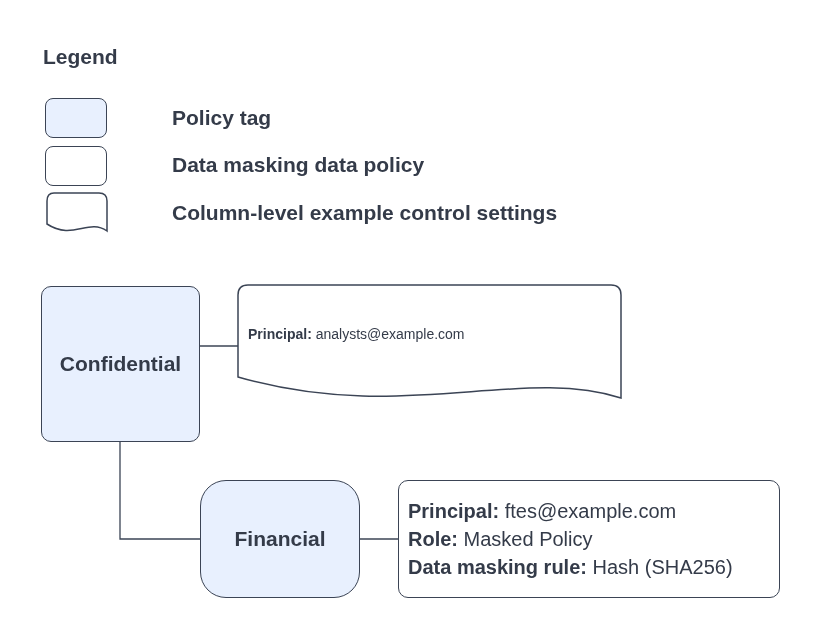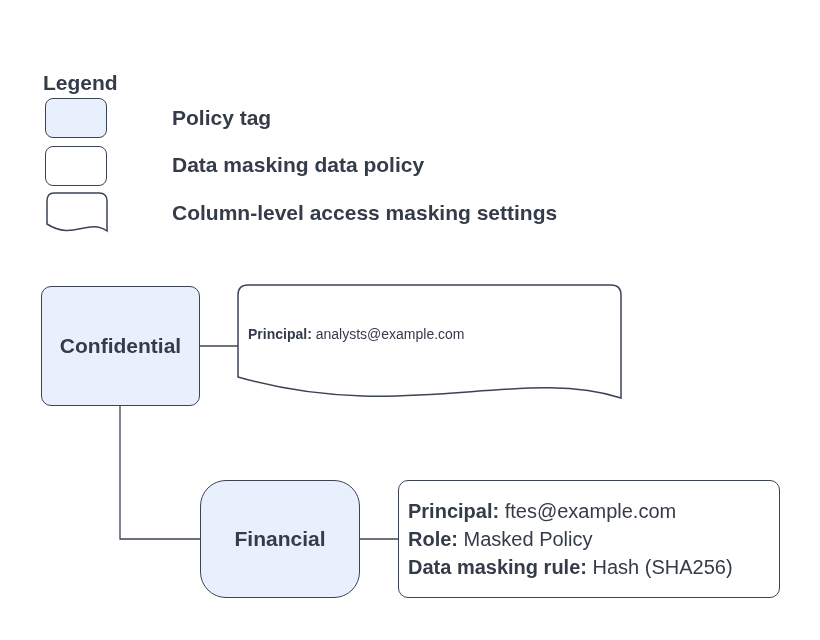--- a/index.html
+++ b/index.html
@@ -12,21 +12,21 @@
     width: 820px;
     height: 640px;
     background: var(--background, #ffffff);
     color: var(--text, #343b49);
     overflow: hidden;
   }
 
   
   .legend-title {
     position: absolute;
-    left: 43px; top: 70px;
+    left: 43px; top: 44px;
     font-size: 21px;
     font-weight: bold;
     line-height: 26px;
   }
   .swatch {
     position: absolute;
     left: 45px;
     width: 62px; height: 40px;
     box-sizing: border-box;
     border: 1.5px solid var(--stroke, #3b4455);
@@ -68,21 +68,21 @@
     box-sizing: border-box;
     background: var(--node-fill, #e8f0fe);
     border: 1.5px solid var(--stroke, #3b4455);
     border-radius: 10px;
     display: flex;
     align-items: center;
     justify-content: center;
     font-size: 21px;
     font-weight: bold;
   }
-  .node-confidential { left: 41px; top: 286px; width: 159px; height: 120px; }
+  .node-confidential { left: 41px; top: 286px; width: 159px; height: 156px; }
   .node-financial    { left: 200px; top: 480px; width: 160px; height: 118px; border-radius: 26px; }
 
   
   .doc1-text {
     position: absolute;
     left: 248px; top: 321px;
     font-size: 14px;
     line-height: 27px;
     white-space: nowrap;
   }
@@ -113,21 +113,21 @@
 
   <div class="swatch swatch-policy-tag"></div>
   <div class="legend-label l1">Policy tag</div>
 
   <div class="swatch swatch-data-policy"></div>
   <div class="legend-label l2">Data masking data policy</div>
 
   <svg class="swatch-doc" width="64" height="46" viewBox="0 0 64 46">
     <path class="doc-path" d="M 9,1 L 54,1 Q 62,1 62,9 L 62,39 C 43,26 28,49 2,32 L 2,9 Q 2,1 9,1 Z"></path>
   </svg>
-  <div class="legend-label l3">Column-level access masking settings</div>
+  <div class="legend-label l3">Column-level example control settings</div>
 
   <svg class="shapes" width="820" height="640" viewBox="0 0 820 640">
     <path class="connector" d="M 200,346 L 238,346"></path>
     <path class="connector" d="M 120,406 L 120,539 L 200,539"></path>
     <path class="connector" d="M 360,539 L 398,539"></path>
     <path class="doc-path" d="M 248,285 L 611,285 Q 621,285 621,295 L 621,398 C 520,366 400,424 238,377 L 238,295 Q 238,285 248,285 Z"></path>
   </svg>
 
   <div class="node node-confidential">
     <span>Confidential</span>

